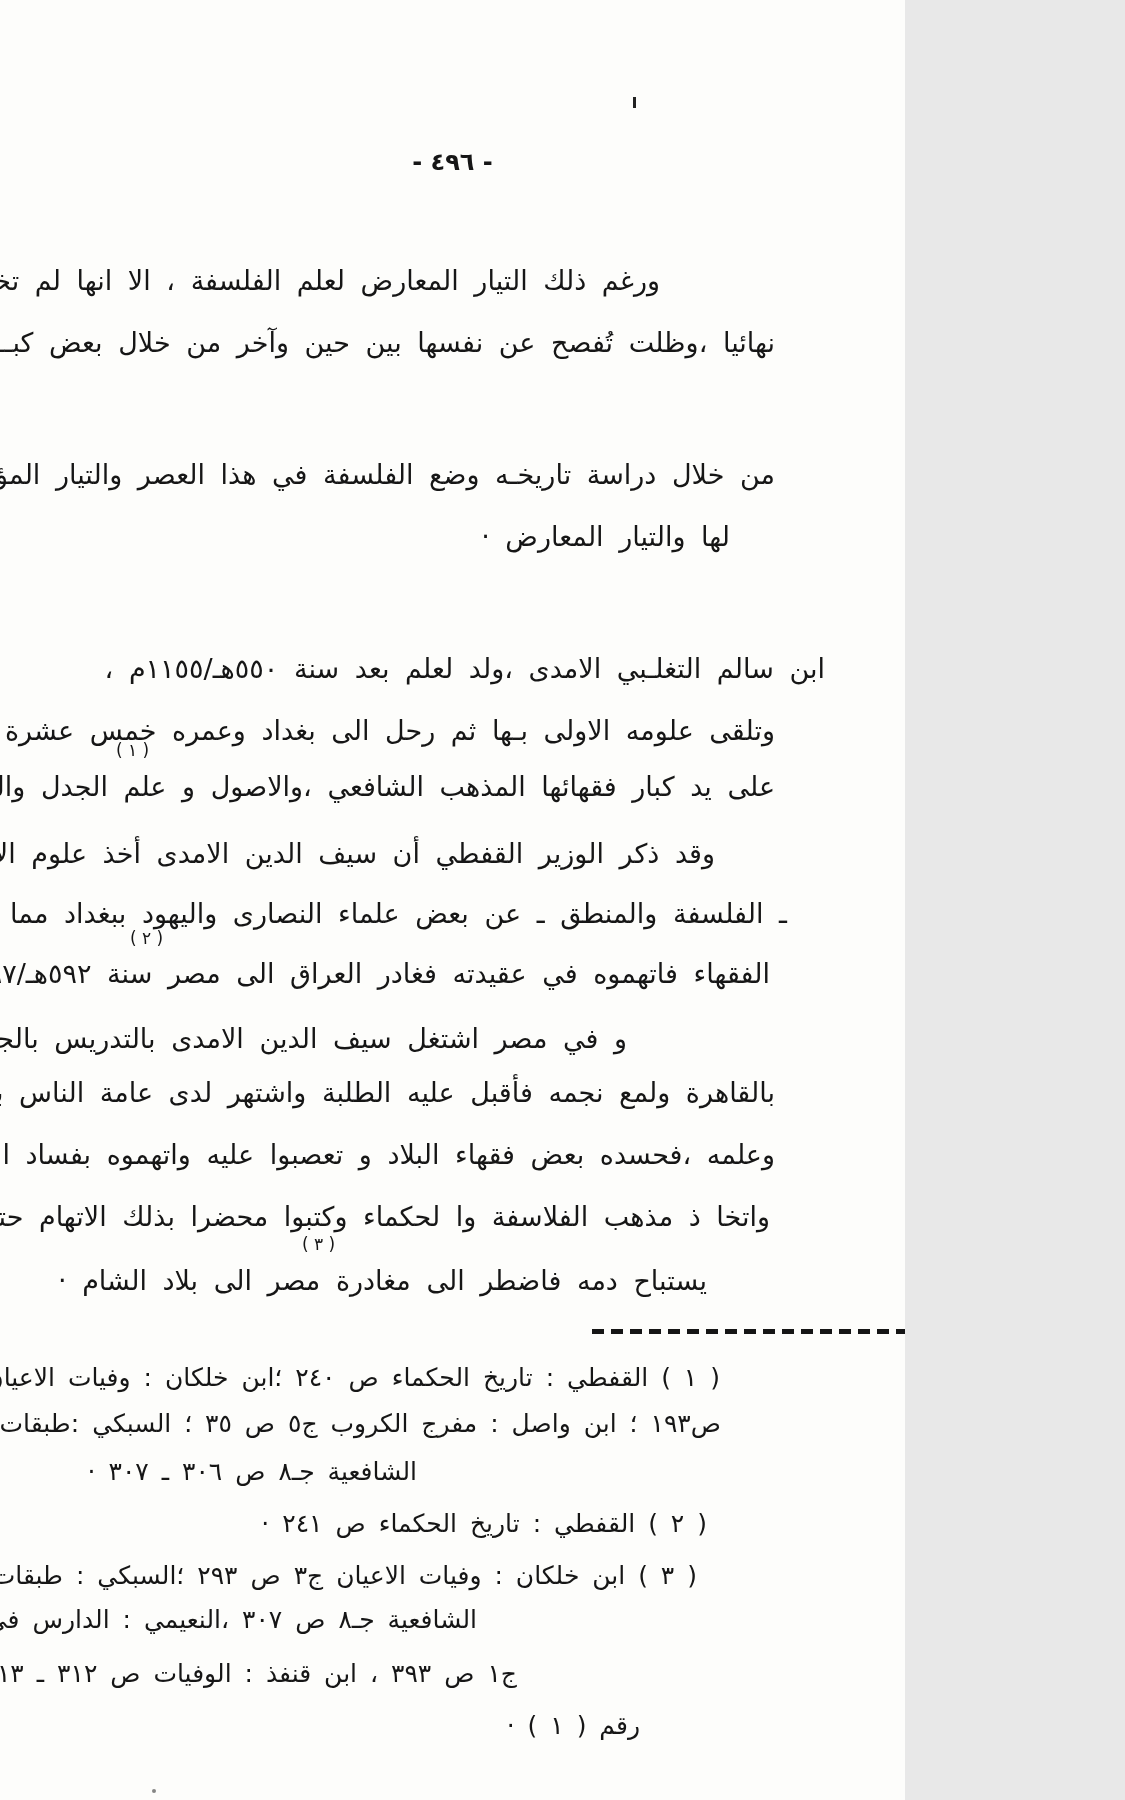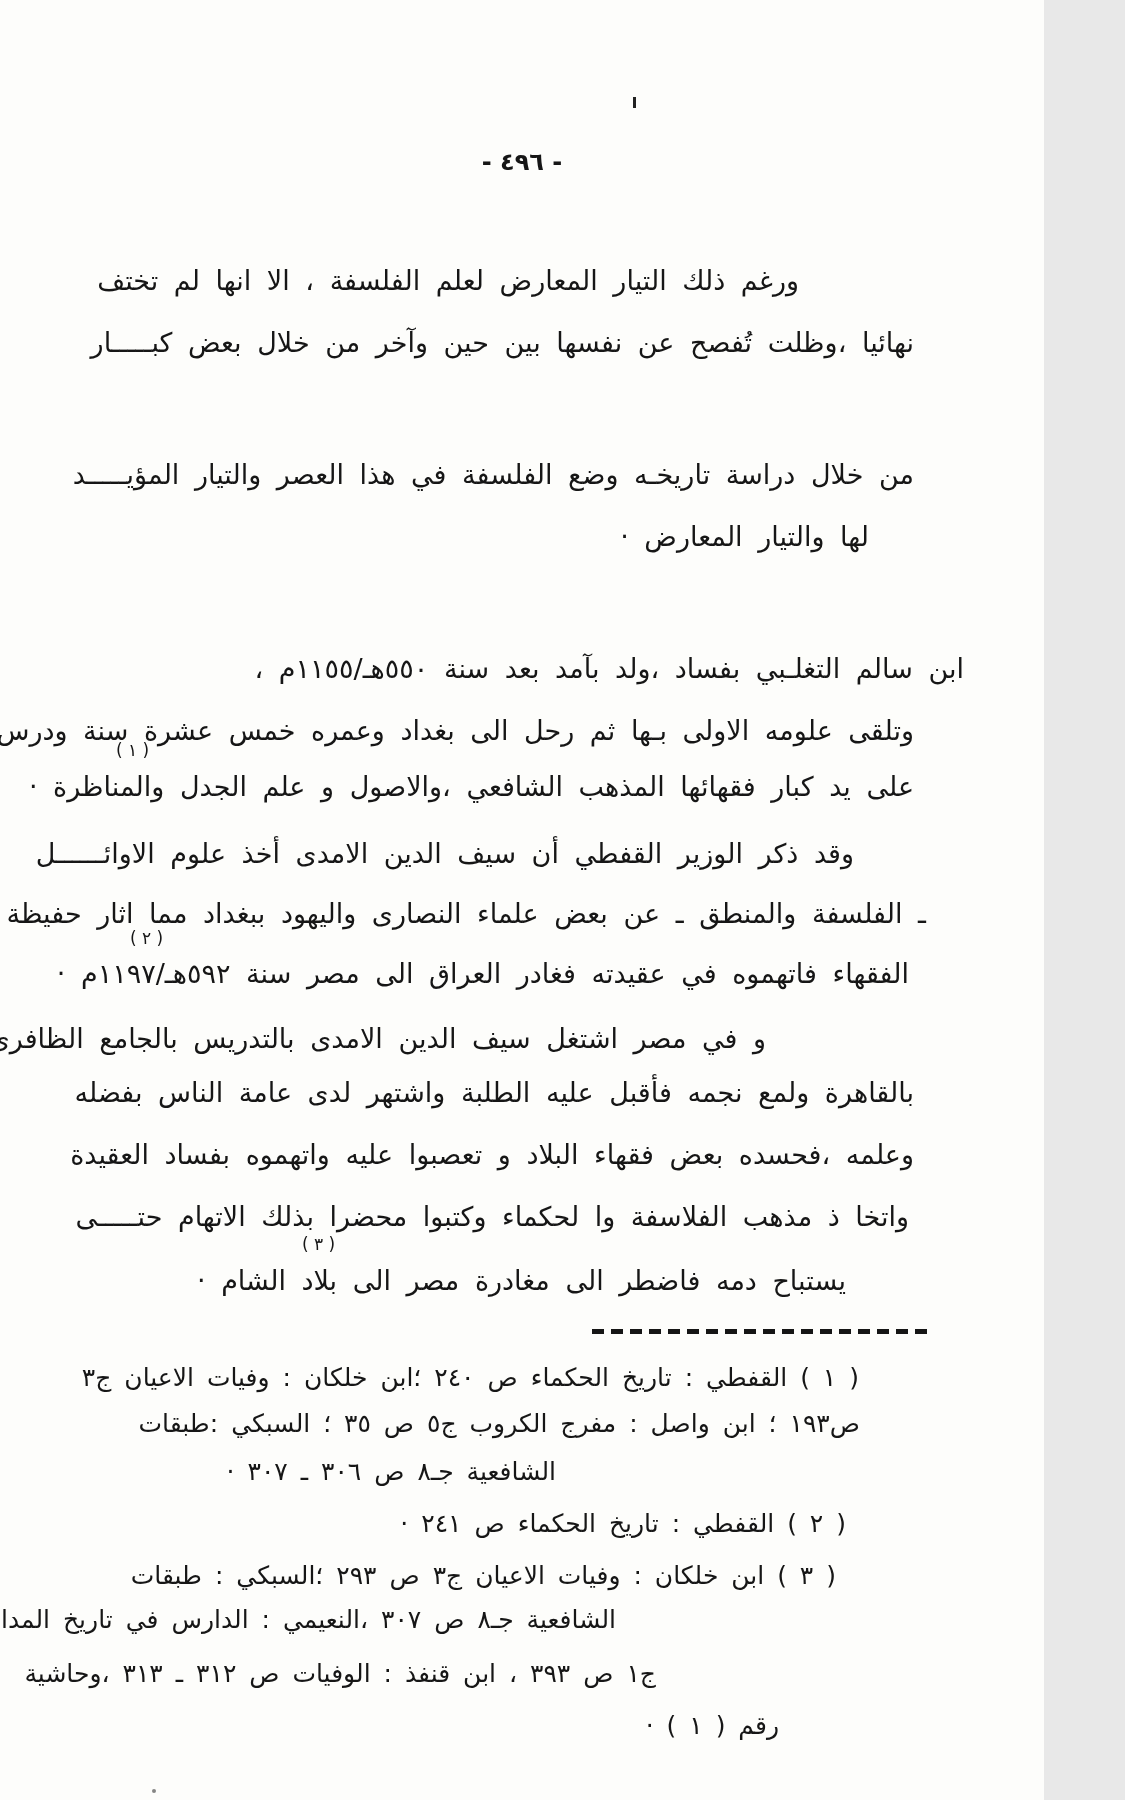--- a/index.html
+++ b/index.html
@@ -1,17 +1,17 @@
 <!DOCTYPE html>
 <html lang="ar"><head>
 <meta charset="utf-8">
 <style>
   html,body { margin:0; padding:0; background:#e8e8e8; }
   .page {
-    position:relative; width:1044px; height:1800px;
+    position:relative; width:905px; height:1800px;
     background:#fdfdfb; overflow:hidden;
     font-family:"DejaVu Sans", sans-serif; color:#161616;
   }
   .pagenum {
     position:absolute; top:148px; left:0; width:100%;
     text-align:center; direction:rtl;
     font-size:24px; letter-spacing:4px; font-weight:bold;
   }
   .ln {
     position:absolute; direction:rtl; white-space:nowrap;
@@ -41,21 +41,21 @@
 <div class="page">
 
   <div class="pagenum">- ٤٩٦ -</div>
 
   <div class="ln" style="top:260px; right:245px;">ورغم ذلك التيار المعارض لعلم الفلسفة ، الا انها لم تختف</div>
   <div class="ln" style="top:322px; right:130px;margin-left:33px;">نهائيا ،وظلت تُفصح عن نفسها بين حين وآخر من خلال بعض كبـــــار</div>
   <div class="ln" style="top:454px; right:130px;">من خلال دراسة تاريخـه وضع الفلسفة في هذا العصر والتيار المؤيـــــد</div>
   <div class="ln" style="top:516px; right:175px;">لها والتيار المعارض ·</div>
 
 
-  <div class="ln" style="top:648px; right:80px;">ابن سالم التغلـبي بفساد ،ولد بآمد بعد سنة ٥٥٠هـ/١١٥٥م ،</div>
+  <div class="ln" style="top:648px; right:80px;">ابن سالم التغلـبي الامدى ،ولد لعلم بعد سنة ٥٥٠هـ/١١٥٥م ،</div>
   <div class="ln" style="top:710px; right:130px;">وتلقى علومه الاولى بـها ثم رحل الى بغداد وعمره خمس عشرة سنة ودرس</div>
   <div class="ln" style="top:766px; right:130px;">على يد كبار فقهائها المذهب الشافعي ،والاصول و علم الجدل والمناظرة ·</div>
   <div class="sup" style="top:740px; left:116px;">( ١ )</div>
 
   <div class="ln" style="top:833px; right:190px;">وقد ذكر الوزير القفطي أن سيف الدين الامدى أخذ علوم الاوائــــــل</div>
   <div class="ln" style="top:893px; right:118px;">ـ الفلسفة والمنطق ـ عن بعض علماء النصارى واليهود ببغداد مما اثار حفيظة</div>
   <div class="ln" style="top:953px; right:135px;">الفقهاء فاتهموه في عقيدته فغادر العراق الى مصر سنة ٥٩٢هـ/١١٩٧م ·</div>
   <div class="sup" style="top:928px; left:130px;">( ٢ )</div>
 
   <div class="ln" style="top:1018px; right:278px;">و في مصر اشتغل سيف الدين الامدى بالتدريس بالجامع الظافرى</div>

